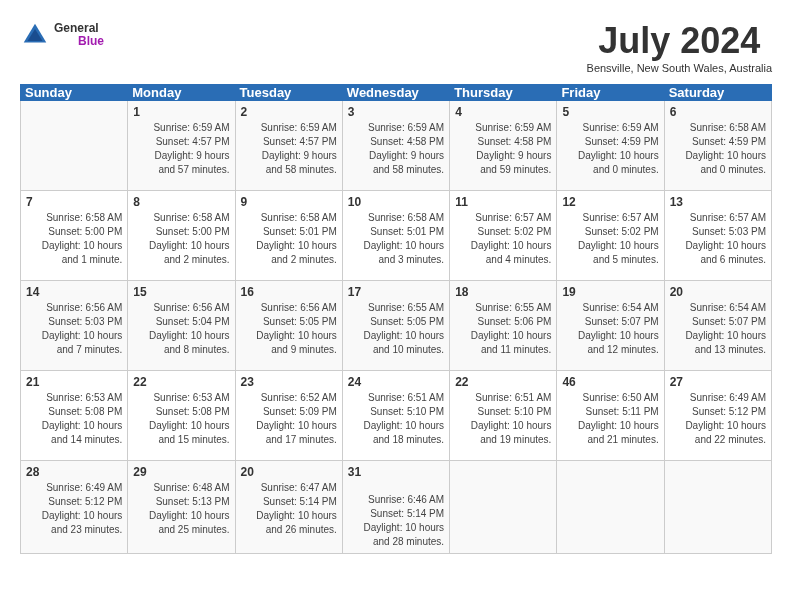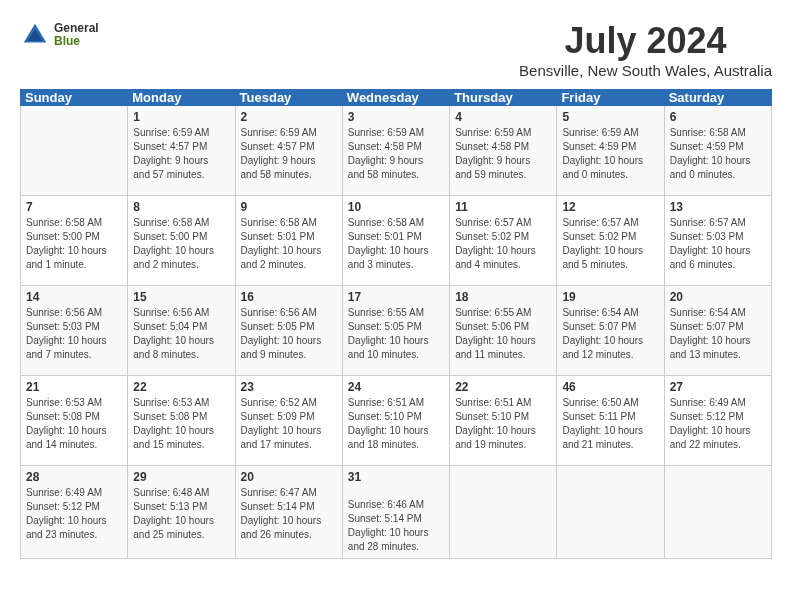--- a/index.html
+++ b/index.html
@@ -22,35 +22,35 @@
       gap: 4px;
     }
     .logo-text {
       display: flex;
       flex-direction: column;
       font-size: 12px;
       font-weight: bold;
       line-height: 1.1;
     }
     .logo-general { color: #333; }
-    .logo-blue { color: #4d7c0f; }
+    .logo-blue { color: #a21caf; margin-left: 24px; }
     .logo-icon {
       width: 30px;
       height: 30px;
     }
     .title-block {
       text-align: center;
     }
     .month-year {
       font-size: 36px;
       font-weight: bold;
       color: #333;
     }
     .location {
-      font-size: 15px;
+      font-size: 11px;
       color: #333;
     }
     table {
       width: 100%;
       border-collapse: collapse;
       table-layout: fixed;
     }
     thead tr {
       background: #2a6db5;
       color: #fff;
@@ -75,20 +75,21 @@
     .day-number {
       font-weight: bold;
       font-size: 12px;
       display: block;
       margin-bottom: 2px;
     }
     .day-info {
       font-size: 10px;
       color: #444;
       line-height: 1.4;
+      text-align: right;
     }
     tbody tr:nth-child(odd) {
       background: #f9f9f9;
     }
     tbody tr:nth-child(even) {
       background: #fff;
     }
   </style>
 </head>
 <body>

